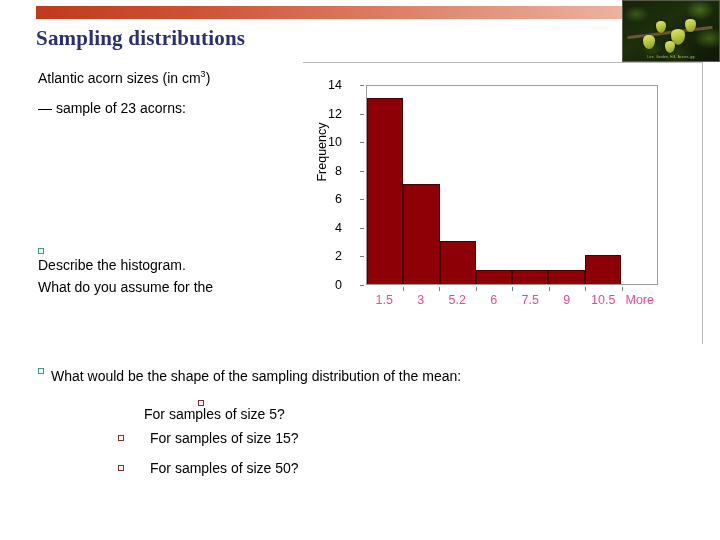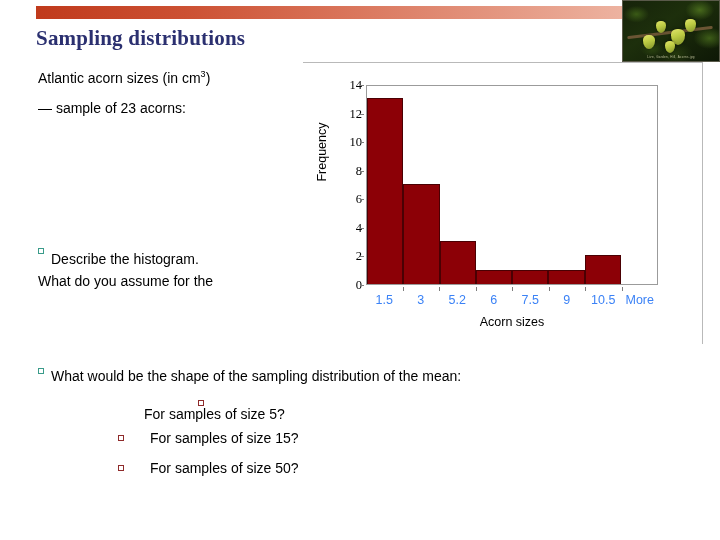--- a/index.html
+++ b/index.html
@@ -137,21 +137,21 @@
 
   #bullet-describe {
     position: absolute;
     left: 38px;
     top: 248px;
     width: 270px;
     font-size: 14px;
     color: #000;
     line-height: 22px;
   }
-  #bullet-describe .row { display: flex; align-items: flex-start; }
+  #bullet-describe .row { display: flex; align-items: flex-start; flex-direction: column; }
   #bullet-describe .txt { display: block; }
   #bullet-describe .cont { }
 
   #bullet-shape {
     position: absolute;
     left: 38px;
     top: 368px;
     font-size: 14px;
     color: #000;
     display: flex;
@@ -223,27 +223,26 @@
   
   #y-axis {
     position: absolute;
     left: 20px;
     top: 22px;
     width: 41px;
     height: 200px;
   }
   #y-axis .ytick {
     position: absolute;
-    right: 2px;
+    right: 22px;
     font-size: 12.5px;
     color: #000;
     transform: translateY(-50%);
     text-align: right;
     white-space: nowrap;
-    font-family: Liberation Serif, serif;
   }
   #y-axis .ymark {
     position: absolute;
     right: 0px;
     width: 4px;
     height: 1px;
     background: #7d7d7d;
   }
   #y-axis-title {
     position: absolute;
@@ -263,21 +262,21 @@
     position: absolute;
     left: 63px;
     top: 224px;
     width: 292px;
     height: 22px;
   }
   #x-axis .xcell {
     position: absolute;
     top: 6px;
     font-size: 12.5px;
-    color: #3b82f6;
+    color: #ec4899;
     text-align: center;
     transform: translateX(-50%);
     white-space: nowrap;
   }
   #x-axis .xmark {
     position: absolute;
     top: 0;
     width: 1px;
     height: 4px;
     background: #7d7d7d;
@@ -398,14 +397,13 @@
       <div class="xmark" style="left: 109.5px;"></div>
       <div class="xcell" style="left: 164.25px;">7.5</div>
       <div class="xmark" style="left: 146px;"></div>
       <div class="xcell" style="left: 200.75px;">9</div>
       <div class="xmark" style="left: 182.5px;"></div>
       <div class="xcell" style="left: 237.25px;">10.5</div>
       <div class="xmark" style="left: 219px;"></div>
       <div class="xcell" style="left: 273.75px;">More</div>
       <div class="xmark" style="left: 255.5px;"></div>
     </div>
-  <div id="x-axis-title">Acorn sizes</div>
 </div>
 
 </body></html>

